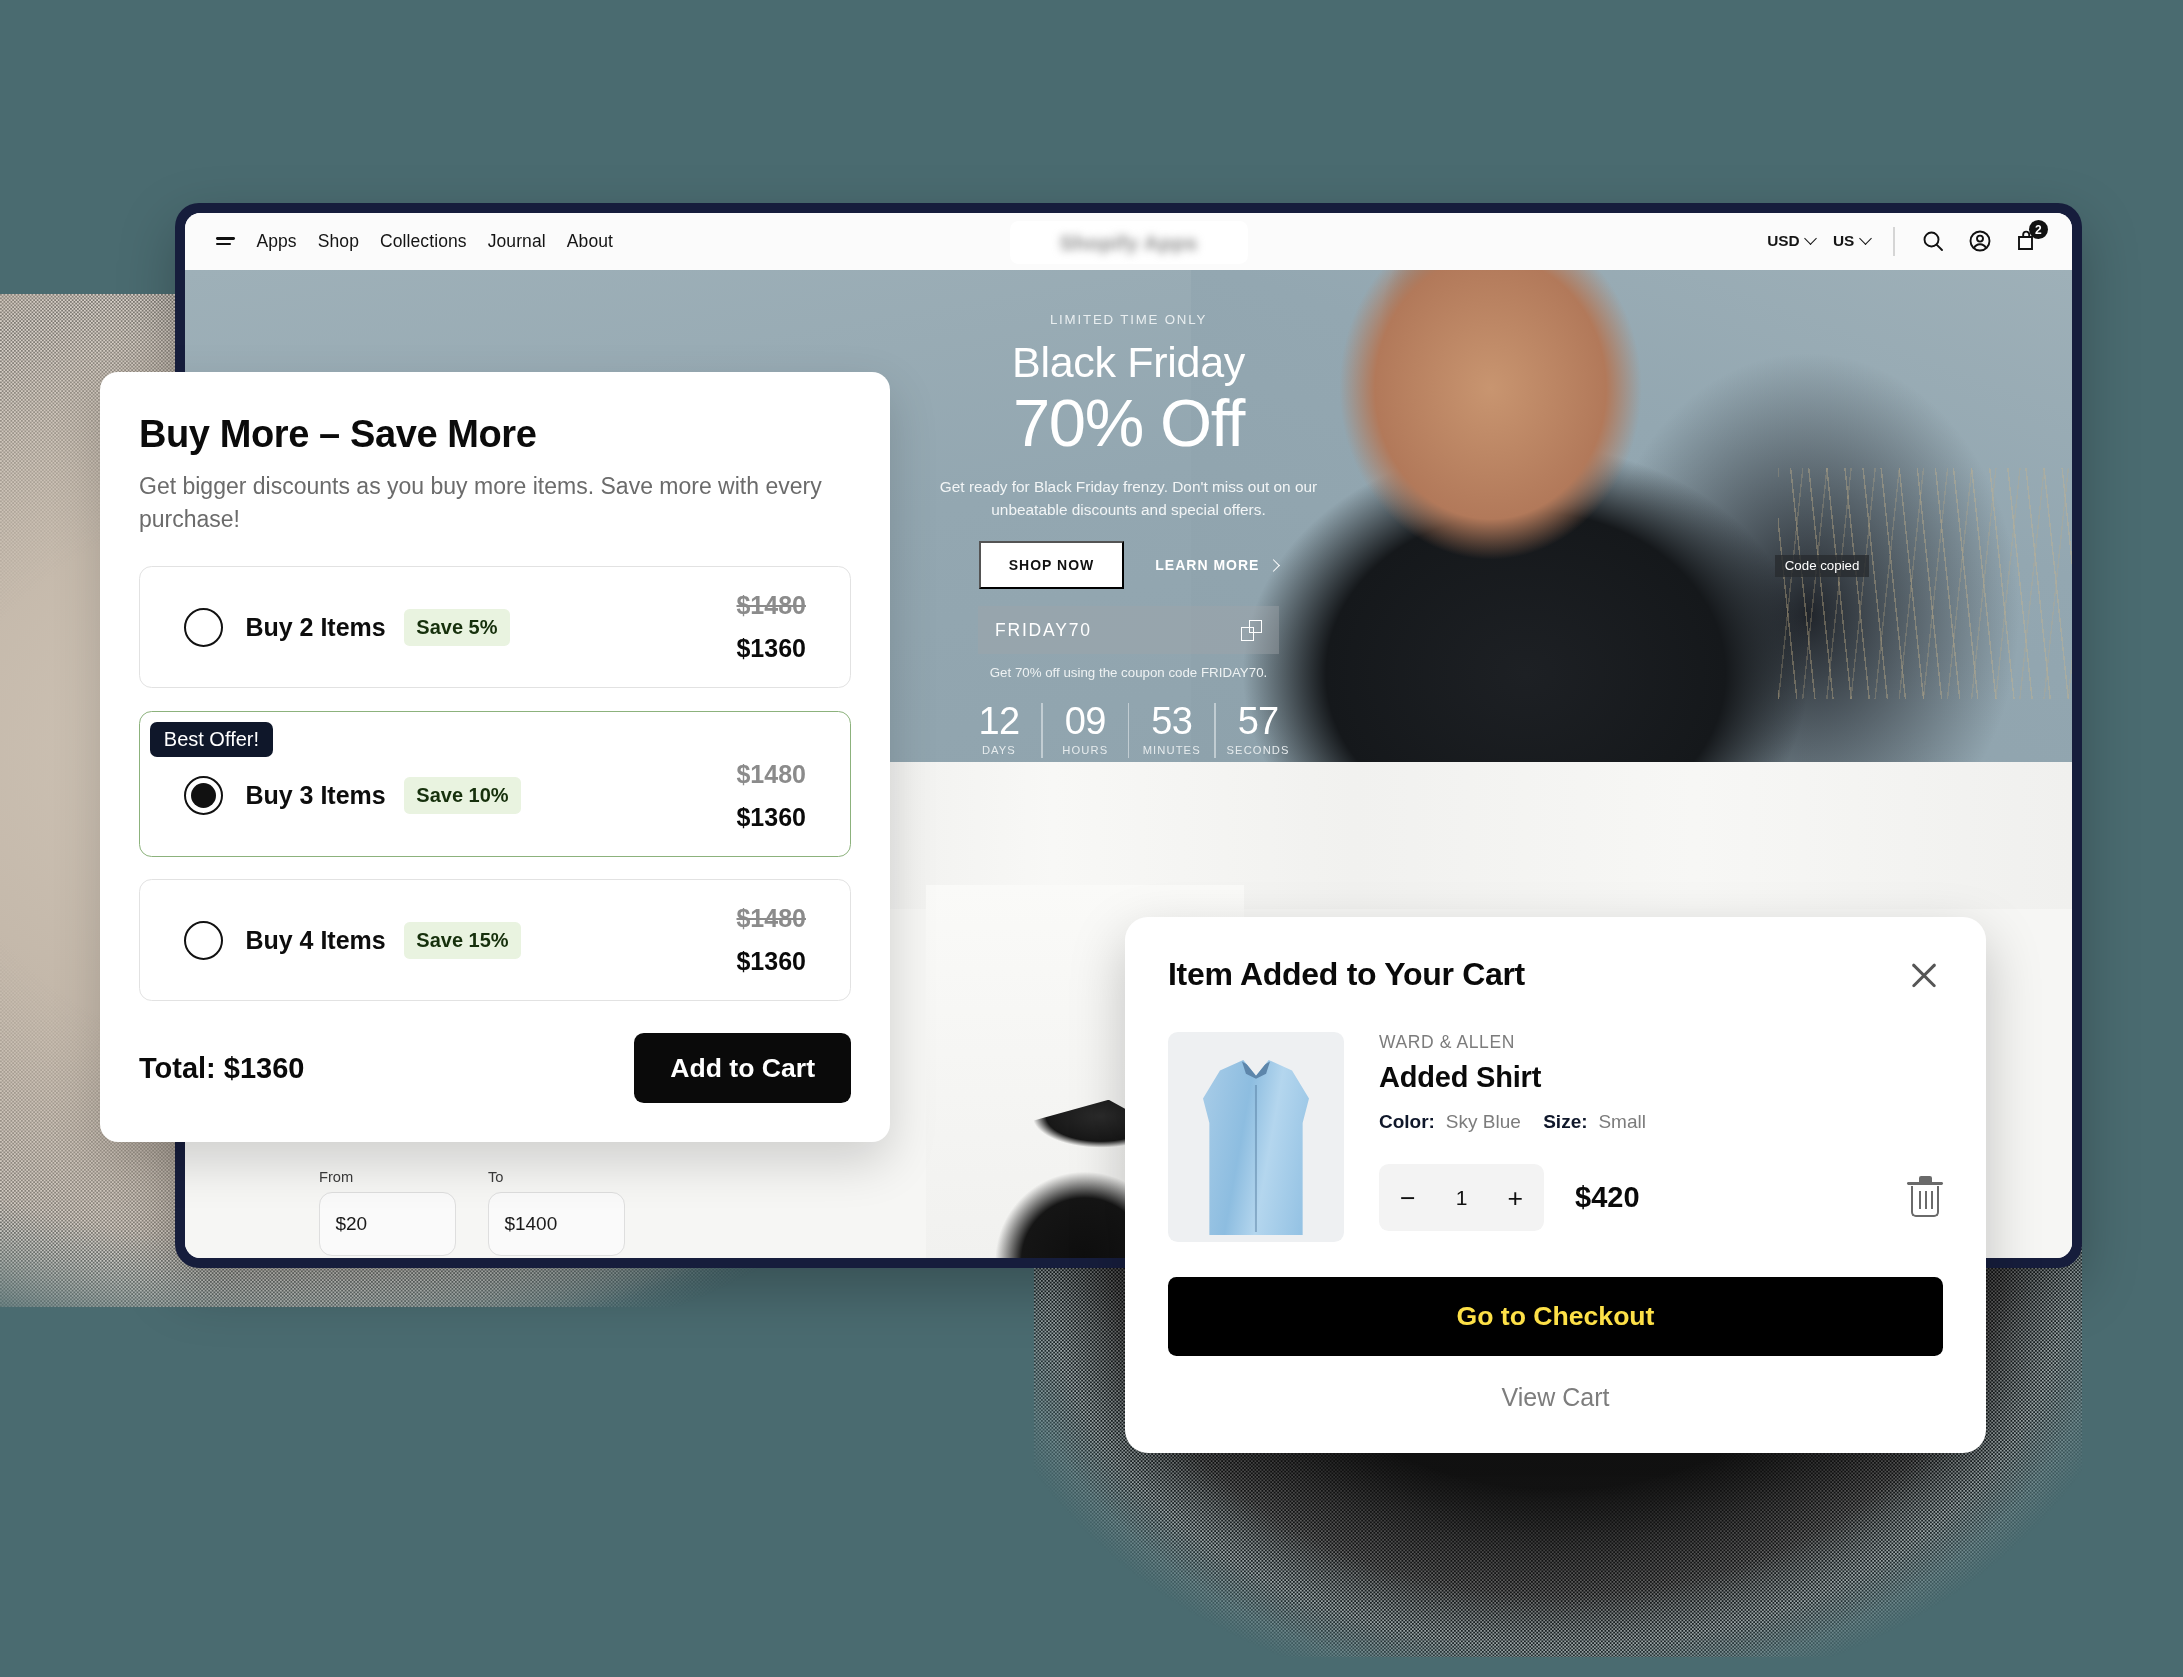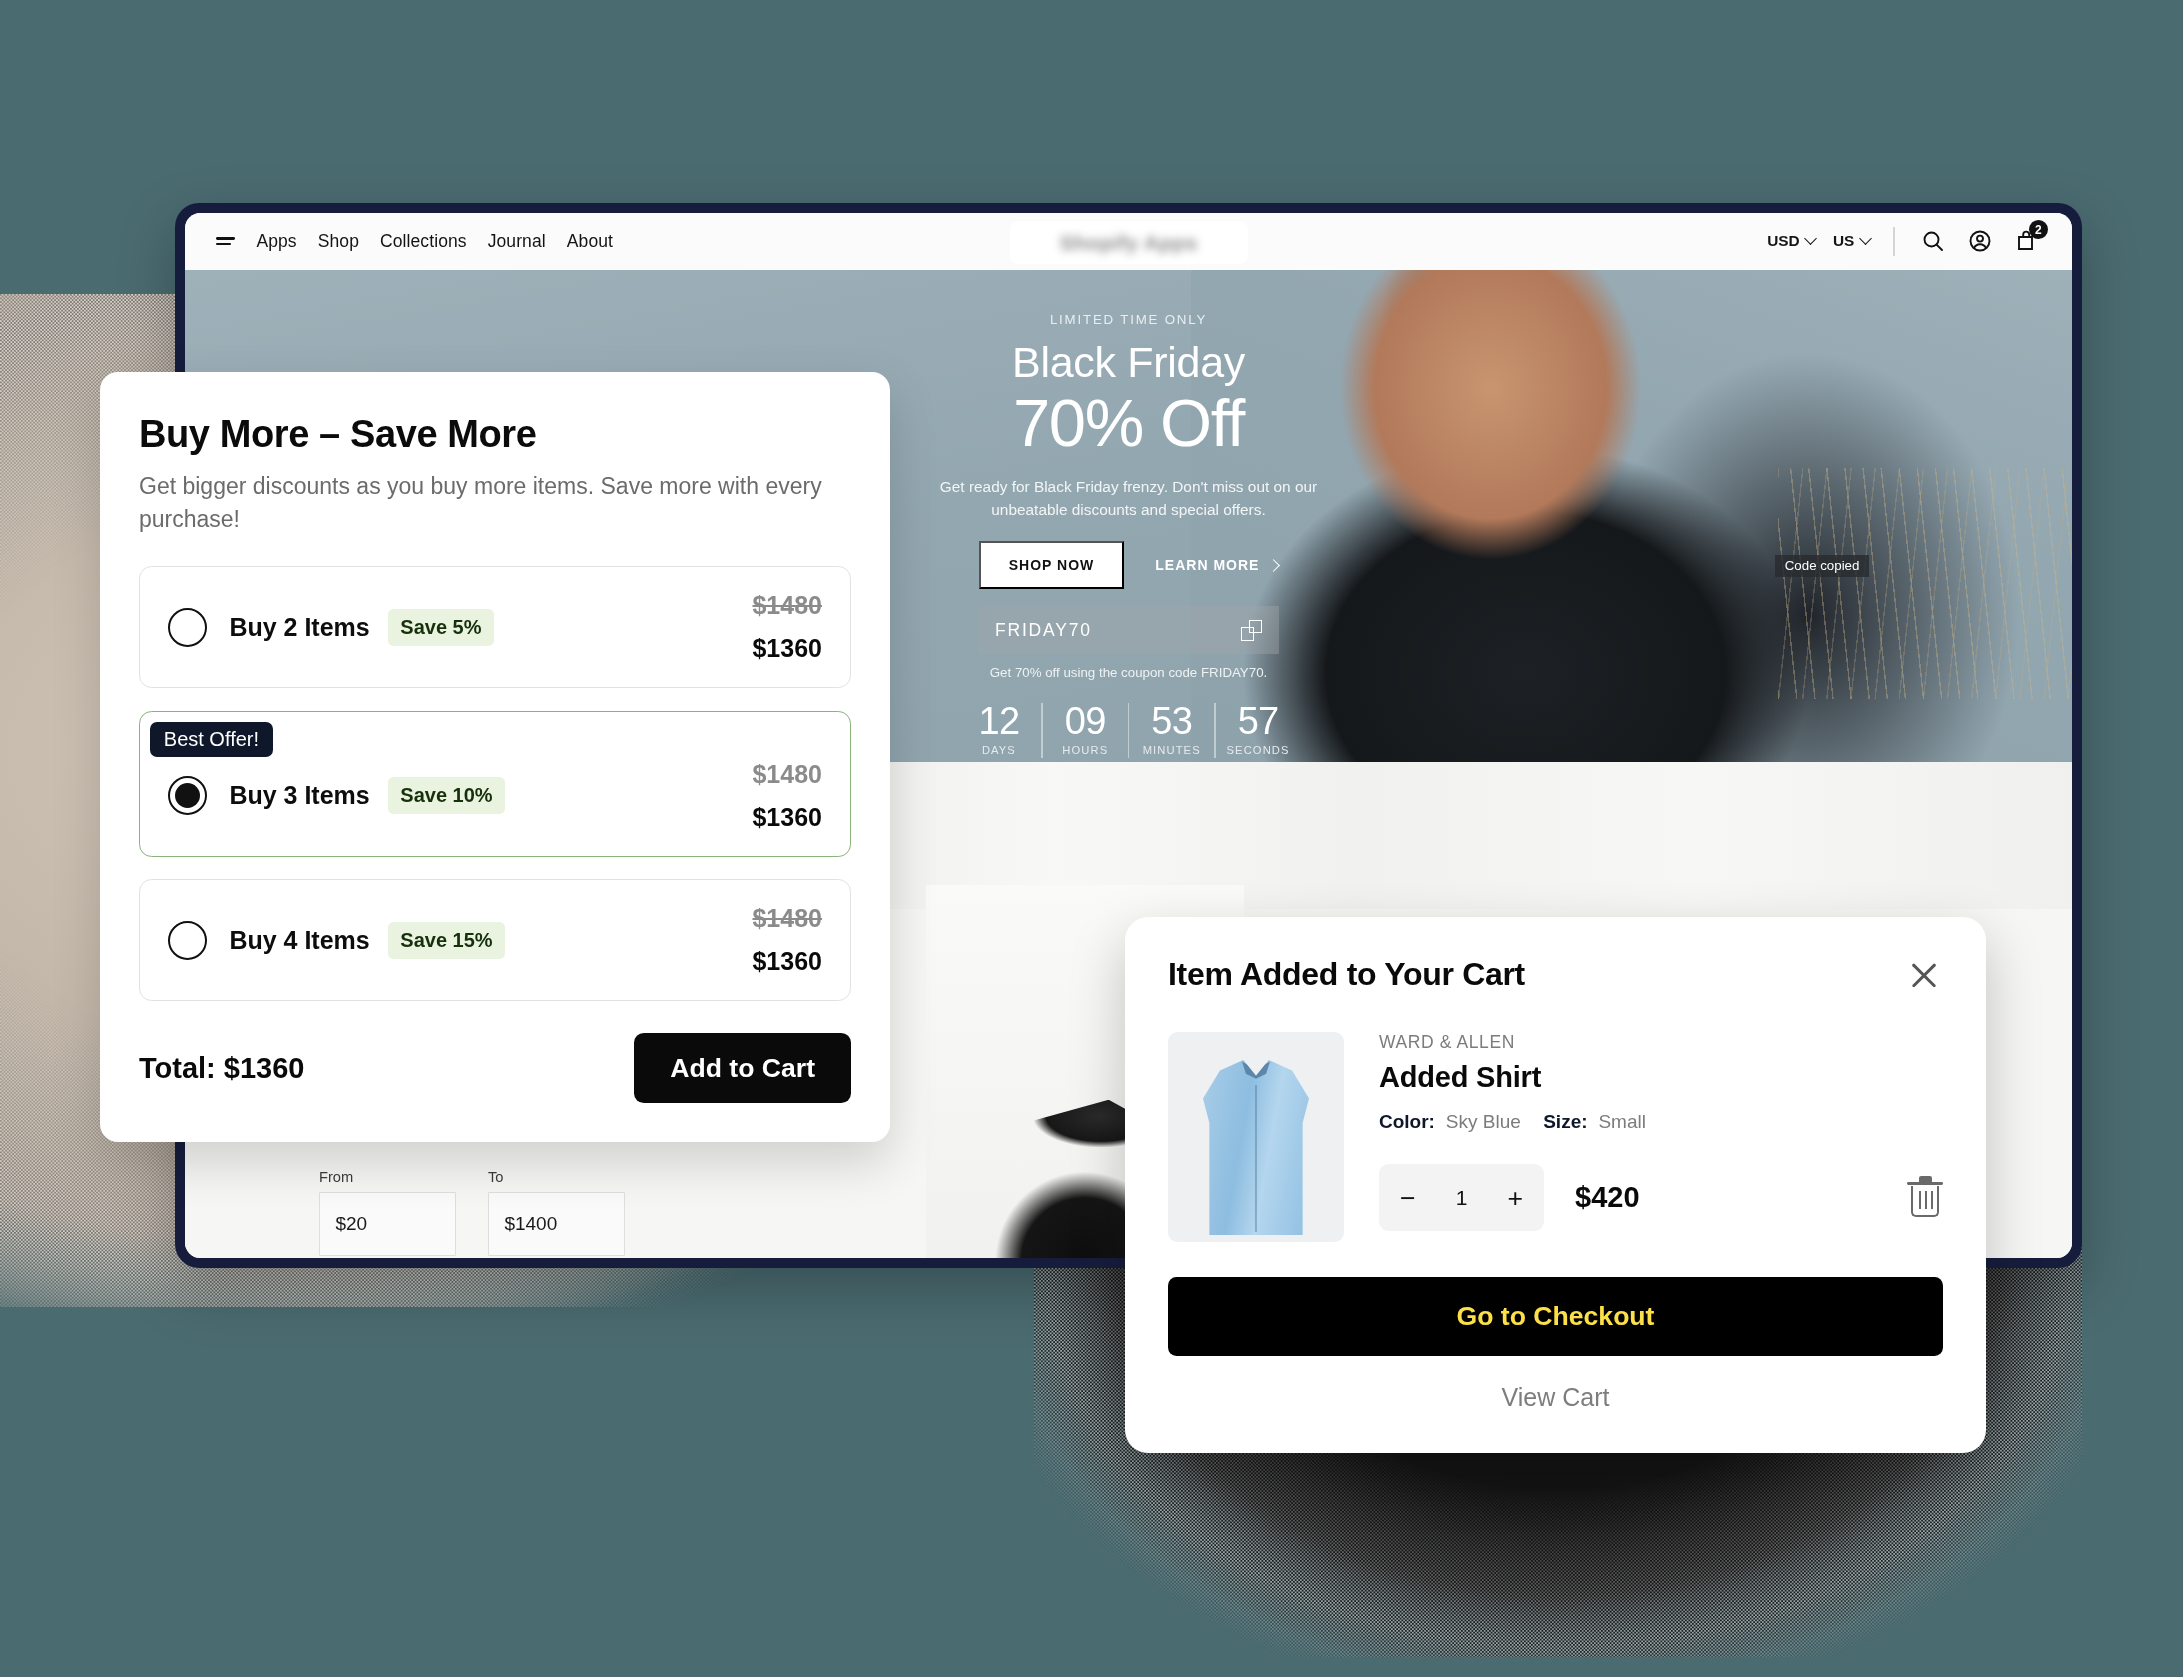--- a/index.html
+++ b/index.html
@@ -203,21 +203,21 @@
       radial-gradient(ellipse 105px 105px at 50% 100%, #0e0e0e 0%, #151515 60%, rgba(21,21,21,0) 85%);
     clip-path: polygon(22% 14%, 62% 0%, 85% 16%, 100% 100%, 0% 100%, 8% 40%);
   }
 
   
   #price-filter { position: absolute; left: 319px; top: 1169px; display: flex; gap: 32px; z-index: 3; }
   .pf-group { display: flex; flex-direction: column; gap: 7px; }
   .pf-label { font-size: 14.7px; color: #3b3b3b; }
   .pf-input {
     width: 137px; height: 64px;
-    border: 1.4px solid #dedede; border-radius: 1px;
+    border: 1.4px solid #dedede; border-radius: 13px;
     background: #fafafa;
     display: flex; align-items: center;
     padding: 0 15.4px;
     font-size: 19px; color: #1a1a1a;
   }
 
   
   #buy-more-panel {
     position: absolute;
     left: 100px; top: 372px;
@@ -227,21 +227,21 @@
     padding: 41px 39px 39px;
     box-shadow: 0 19.6px 49px rgba(0,0,0,.16);
     z-index: 20;
   }
   .panel-title { font-size: 38px; font-weight: 700; color: #0b0b0b; letter-spacing: -0.4px; }
   .panel-sub { font-size: 23px; color: #6b6b6b; line-height: 1.42; margin-top: 14px; }
   .tiers { margin-top: 31px; display: flex; flex-direction: column; gap: 22.4px; }
   .tier {
     border: 1.4px solid #e2e2e2;
     border-radius: 12.6px;
-    padding: 24px 28px;
+    padding: 24px 44px;
     display: flex; align-items: center;
     position: relative;
   }
   .tier.selected { border-color: #8cb27c; padding-top: 48px; }
   .badge-best {
     position: absolute; left: 9.8px; top: 9.8px;
     background: #0f172a; color: #fff;
     font-size: 20px; font-weight: 500;
     padding: 6.3px 14px; border-radius: 7px;
   }

